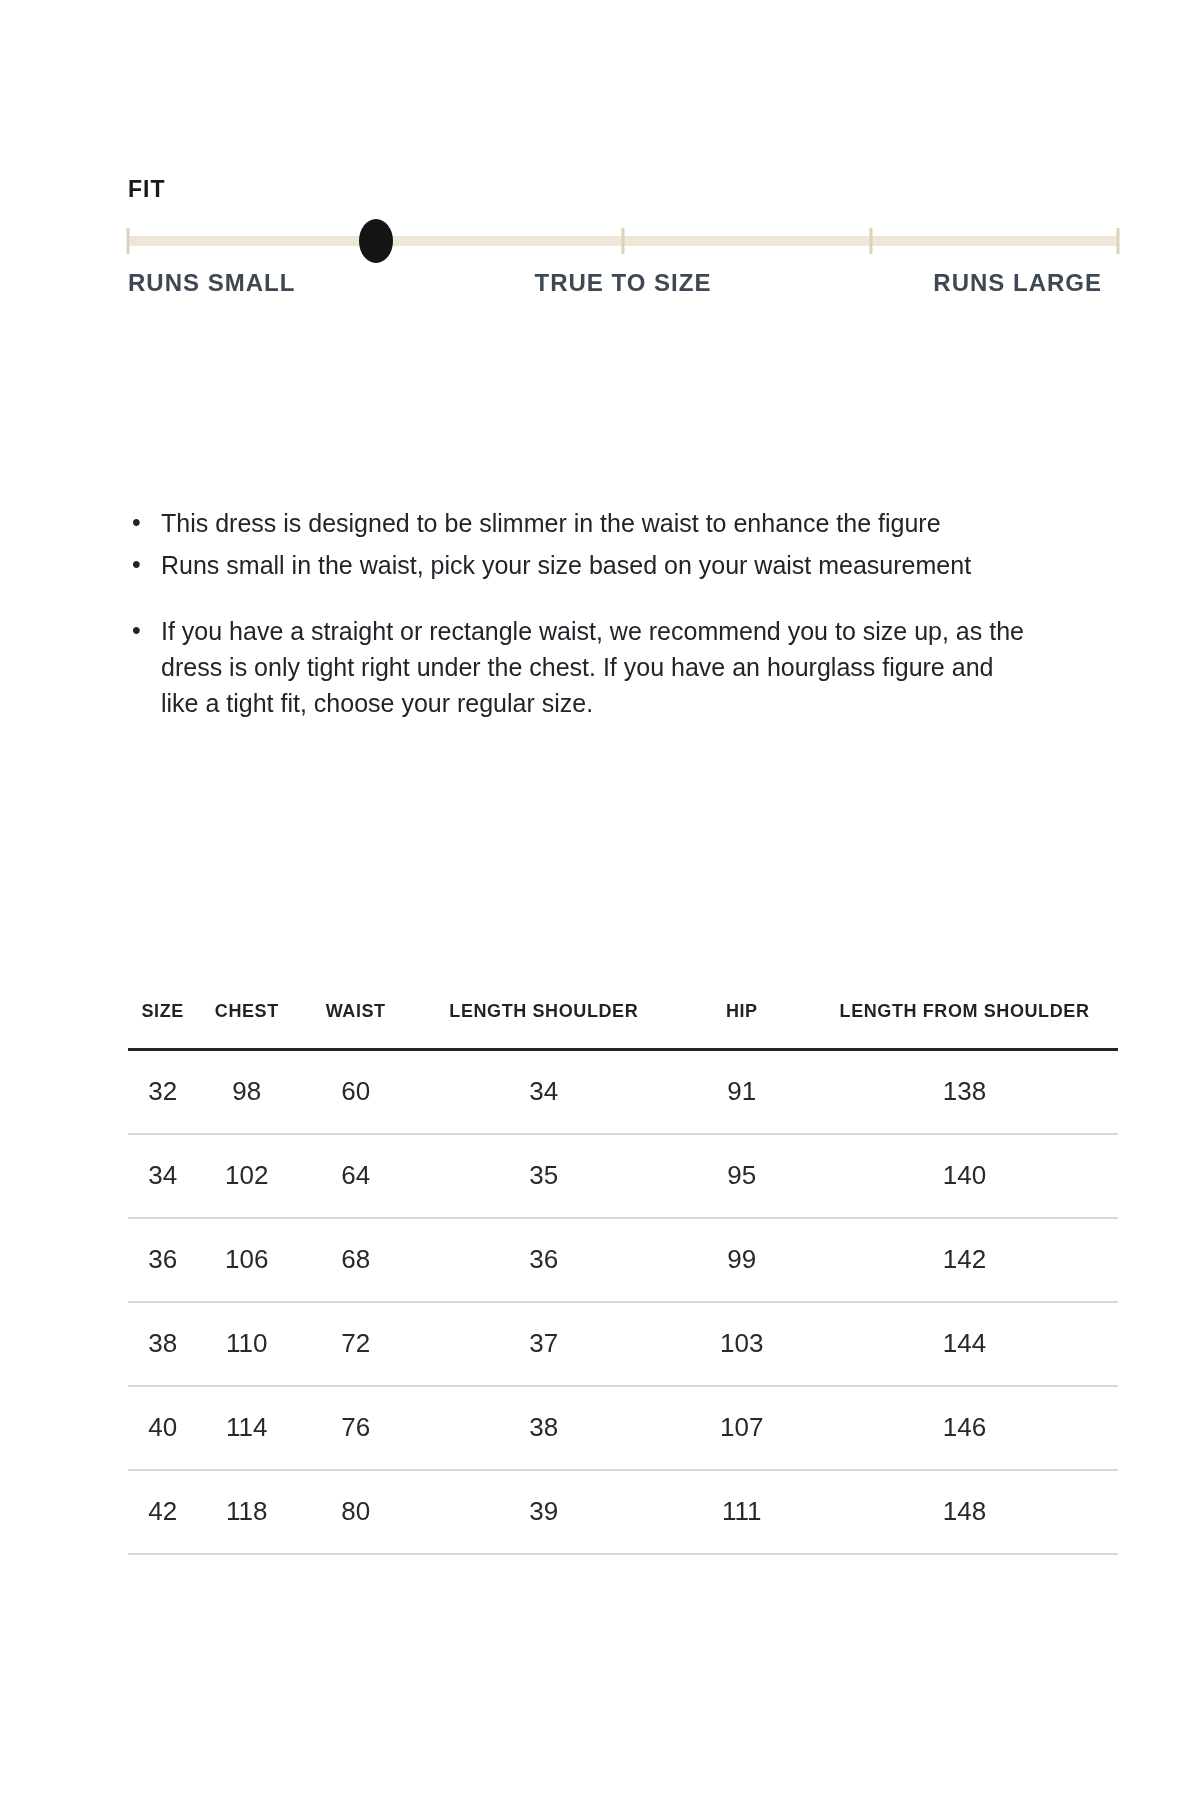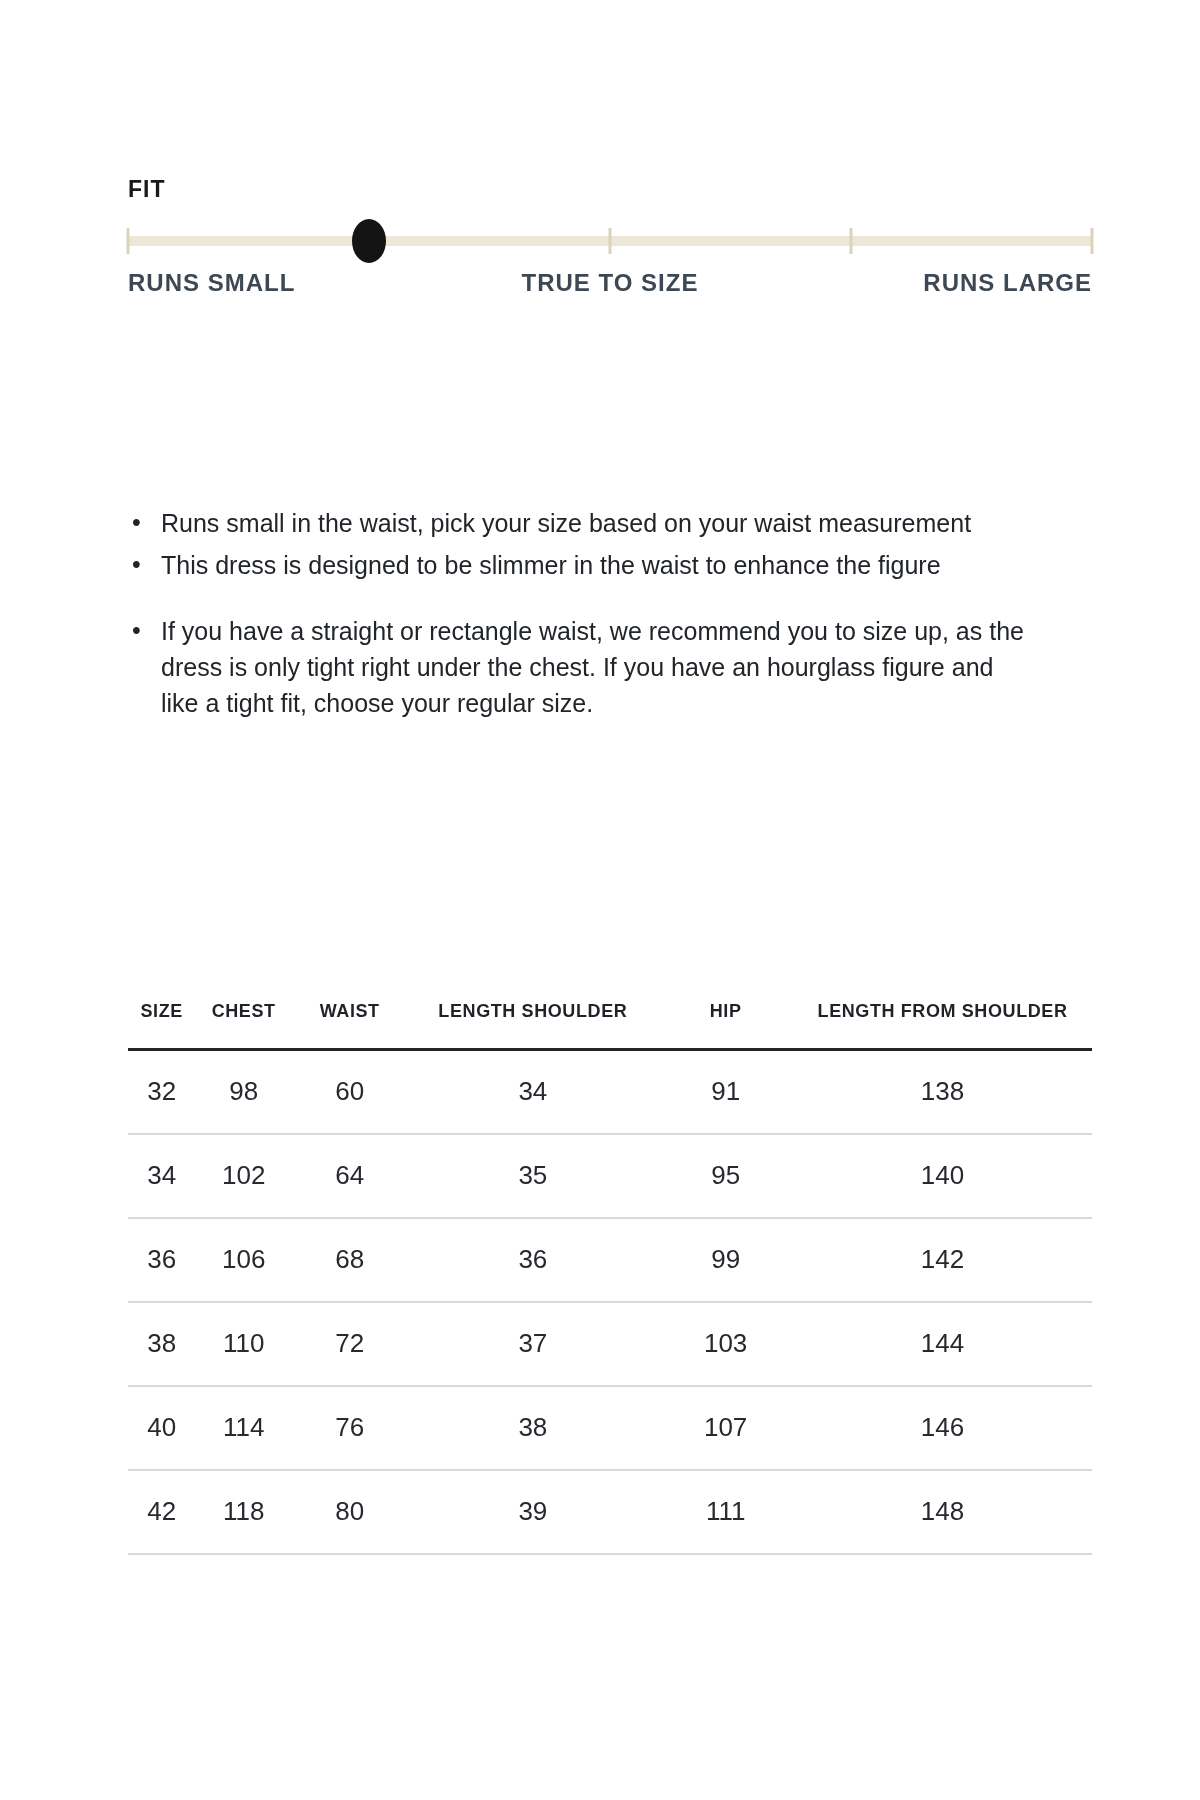--- a/index.html
+++ b/index.html
@@ -7,21 +7,21 @@
     --track:#ece7d6; --tick:#dbd3b9; --knob:#141414;
     --text:#24282c; --label:#3d4854; --rule-dark:#212529; --rule-light:#d9d9d9;
   }
   html,body{ width:1200px; height:1800px; }
   body{
     background:#ffffff;
     font-family:"Liberation Sans","DejaVu Sans",sans-serif;
     color:var(--text);
     overflow:hidden;
   }
-  .page{ padding:176px 108px 0 128px; }
+  .page{ padding:176px 82px 0 128px; }
 
   
   .fit-heading{
     font-size:23px; font-weight:700; letter-spacing:1px;
     color:#17191c; margin-bottom:16px;
   }
 
   
   .slider{ position:relative; height:44px; }
   .slider-track{
@@ -48,21 +48,21 @@
 
   
   .scale-labels{ position:relative; height:30px; margin-top:6px; }
   .scale-label{
     position:absolute; top:0;
     font-size:24px; font-weight:700; letter-spacing:1px;
     color:var(--label); white-space:nowrap;
   }
   .scale-label.left{ left:0; }
   .scale-label.center{ left:50%; transform:translateX(-50%); }
-  .scale-label.right{ right:0; }
+  .scale-label.right{ right:16px; }
 
   
   .notes{ list-style:none; margin-top:206px; max-width:905px; }
   .notes li{
     position:relative; padding-left:33px;
     font-size:25px; line-height:36px; color:#212529;
     margin-bottom:6px;
   }
   .notes li::before{
     content:"\2022"; position:absolute; left:4px; top:-1px;
@@ -107,22 +107,22 @@
     <div class="slider-knob" style="left: 25%;"></div>
   </div>
 
   <div class="scale-labels">
     <span class="scale-label left">RUNS SMALL</span>
     <span class="scale-label center">TRUE TO SIZE</span>
     <span class="scale-label right">RUNS LARGE</span>
   </div>
 
   <ul class="notes">
+    <li>This dress is designed to be slimmer in the waist to enhance the figure</li>
     <li>Runs small in the waist, pick your size based on your waist measurement</li>
-    <li>This dress is designed to be slimmer in the waist to enhance the figure</li>
     <li class="spaced">If you have a straight or rectangle waist, we recommend you to size up, as the dress is only tight right under the chest. If you have an hourglass figure and like a tight fit, choose your regular size.</li>
   </ul>
 
   <table class="size-table">
     <colgroup>
       <col class="c1">
         <col class="c2">
         <col class="c3">
         <col class="c4">
         <col class="c5">

